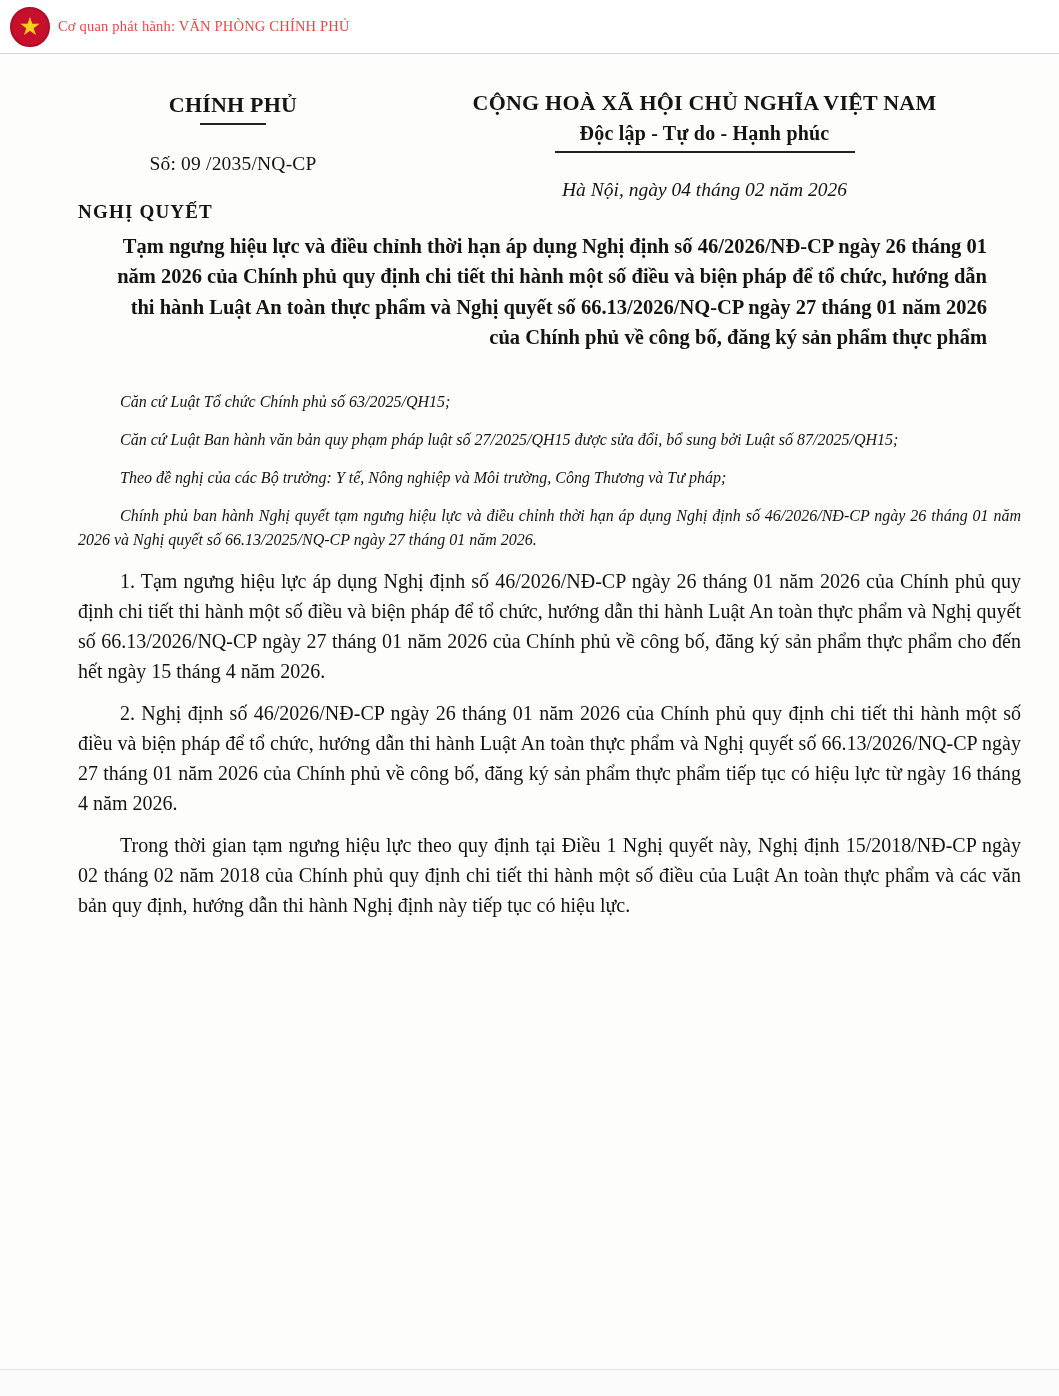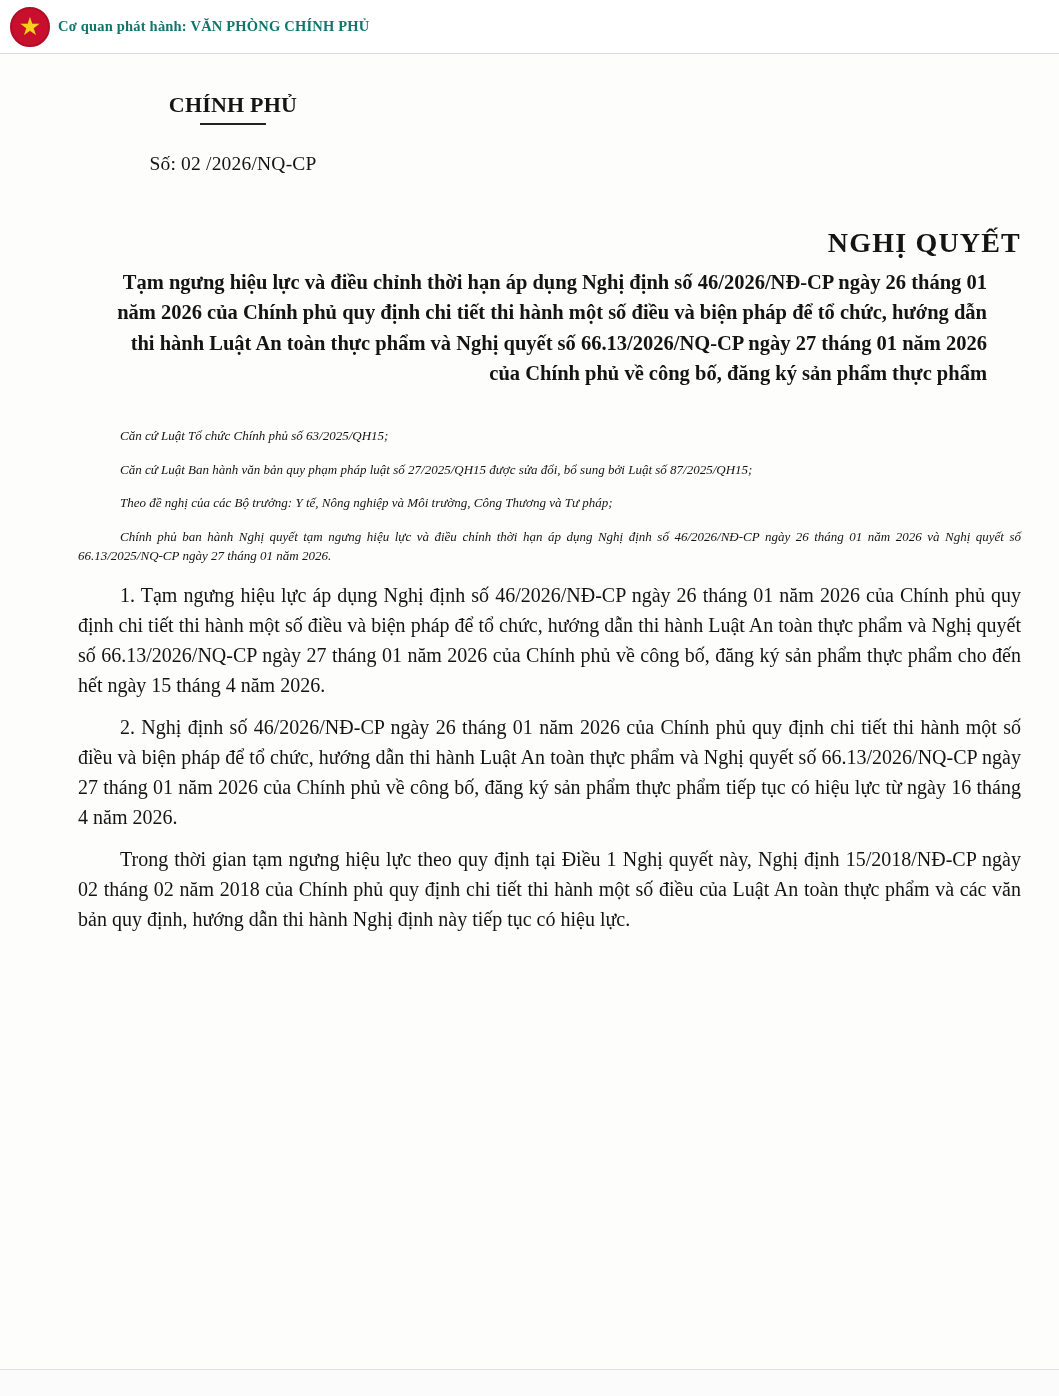--- a/index.html
+++ b/index.html
@@ -54,23 +54,22 @@
     top: 50%;
     transform: translate(-50%, -54%);
     color: #f8d11a;
     font-size: 25px;
     line-height: 1;
   }
   .agency-text {
     font-family: "Liberation Serif", serif;
     font-size: 14.5px;
     letter-spacing: 0.2px;
-    color: #0f766e;
+    color: #ef4444;
     white-space: nowrap;
-    font-weight: bold;
   }
 
   
   .doc {
     position: absolute;
     top: 40px;
     left: 0;
     width: 1059px;
     height: 1342px;
     padding: 26px 38px 0 78px;
@@ -119,39 +118,38 @@
     letter-spacing: 0.2px;
   }
   .doc-place {
     font-size: 19.5px;
     font-style: italic;
     margin-top: 26px;
     text-align: center;
   }
 
   .res-type {
-    text-align: right;
-    font-size: 28px;
+    text-align: left;
+    font-size: 19px;
     font-weight: bold;
     letter-spacing: 1.2px;
-    margin-top: 52px;
   }
   .res-title {
     text-align: right;
     font-size: 20.5px;
     font-weight: bold;
     line-height: 1.48;
     margin: 8px 34px 0 34px;
   }
 
   .preamble {
     margin-top: 38px;
   }
   .preamble p {
-    font-size: 13px;
+    font-size: 16px;
     font-style: italic;
     line-height: 1.5;
     margin: 11px 0 14px 0;
     text-align: justify;
     text-indent: 42px;
   }
 
   .article-head {
     font-size: 20px;
     font-weight: bold;
@@ -190,21 +188,27 @@
     </span>
     <span class="agency-text">Cơ quan phát hành: VĂN PHÒNG CHÍNH PHỦ</span>
   </div>
 
   <div class="doc">
 
     <div class="header-row">
       <div class="hdr-left">
         <div class="hdr-title">CHÍNH PHỦ</div>
         <div class="hdr-rule"></div>
-        <div class="doc-number">Số:  02 /2026/NQ-CP</div>
+        <div class="doc-number">Số:  09 /2035/NQ-CP</div>
+      </div>
+      <div class="hdr-right">
+        <div class="hdr-title">CỘNG HOÀ XÃ HỘI CHỦ NGHĨA VIỆT NAM</div>
+        <div class="hdr-sub">Độc lập - Tự do - Hạnh phúc</div>
+        <div class="hdr-rule wide"></div>
+        <div class="doc-place">Hà Nội, ngày 04 tháng 02 năm 2026</div>
       </div>
     </div>
 
     <div class="res-type">NGHỊ QUYẾT</div>
     <div class="res-title">Tạm ngưng hiệu lực và điều chỉnh thời hạn áp dụng Nghị định số 46/2026/NĐ-CP ngày 26 tháng 01 năm 2026 của Chính phủ quy định chi tiết thi hành một số điều và biện pháp để tổ chức, hướng dẫn thi hành Luật An toàn thực phẩm và Nghị quyết số 66.13/2026/NQ-CP ngày 27 tháng 01 năm 2026 của Chính phủ về công bố, đăng ký sản phẩm thực phẩm</div>
 
     <div class="preamble">
       <p>Căn cứ Luật Tổ chức Chính phủ số 63/2025/QH15;</p>
       <p>Căn cứ Luật Ban hành văn bản quy phạm pháp luật số 27/2025/QH15 được sửa đổi, bổ sung bởi Luật số 87/2025/QH15;</p>
       <p>Theo đề nghị của các Bộ trưởng: Y tế, Nông nghiệp và Môi trường, Công Thương và Tư pháp;</p>

